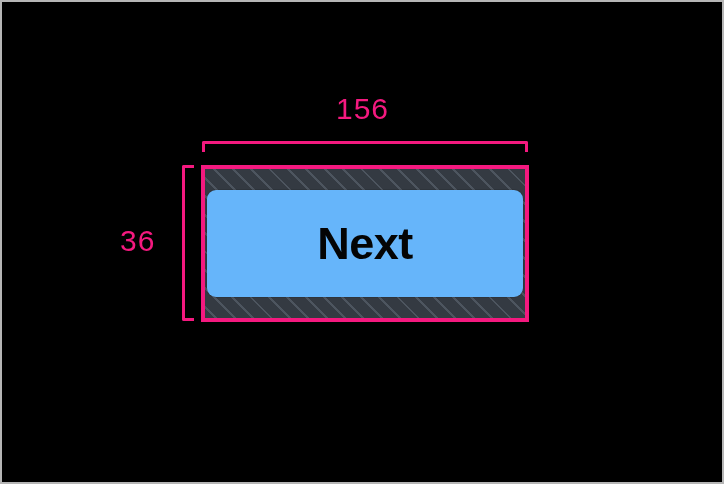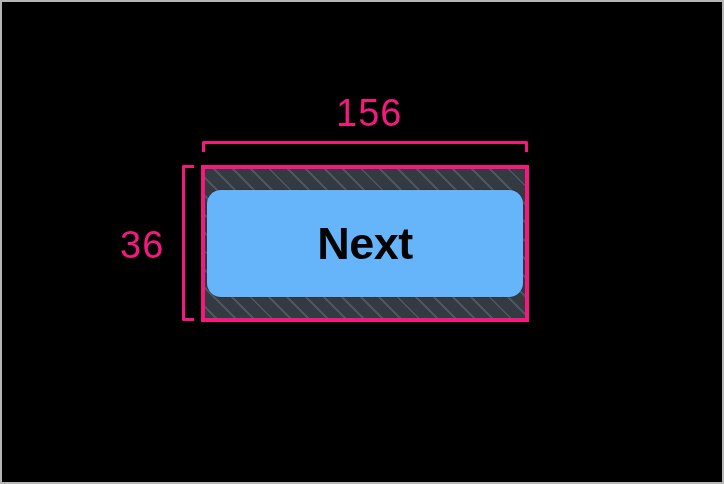--- a/index.html
+++ b/index.html
@@ -19,21 +19,21 @@
     font-family: "Liberation Sans", sans-serif;
     -webkit-font-smoothing: antialiased;
   }
 
   
 
   .dim-label {
     position: absolute;
     color: #f4197f;
     font-family: "Liberation Sans", sans-serif;
-    font-size: 38px;
+    font-size: 30px;
     font-weight: 400;
     line-height: 1;
     letter-spacing: 1px;
     white-space: nowrap;
     user-select: none;
   }
   #label-width {
     left: 334px;
     top: 92px;
   }
@@ -101,21 +101,21 @@
         #343a42 9px,
         #343a42 13px
     );
   }
 
   #button-surface {
     position: relative;
     margin: 0 2px;
     height: 107px;
     background: #66b5fa;
-    border-radius: 14px;
+    border-radius: 9px;
     display: flex;
     align-items: center;
     justify-content: center;
     box-shadow: 0 0 0 1px rgba(0,0,0,0.10);
   }
 
   #button-label {
     color: #040404;
     font-family: "Liberation Sans", sans-serif;
     font-size: 45px;

